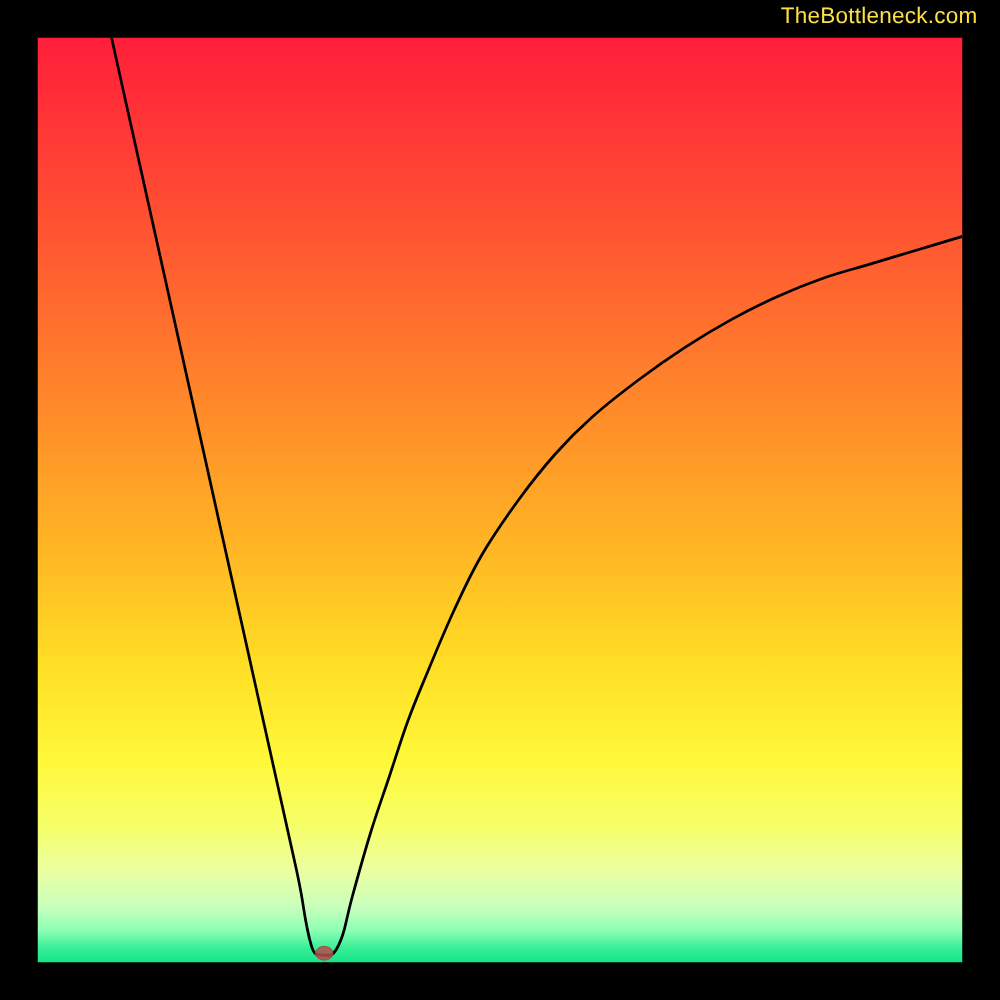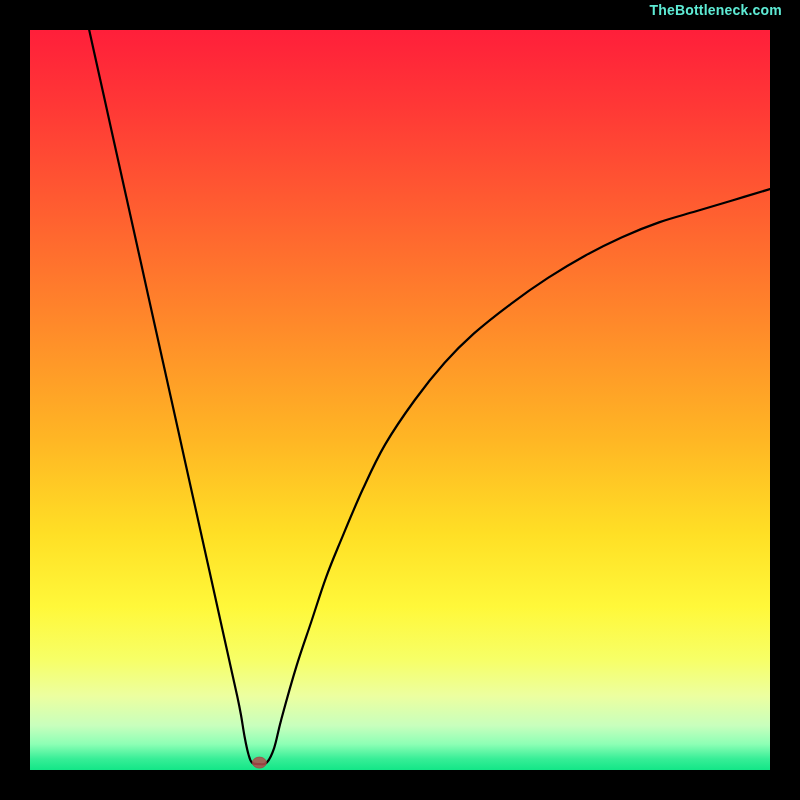--- a/index.html
+++ b/index.html
@@ -14,23 +14,23 @@
   .frame {
     position: relative;
     width: 800px;
     height: 800px;
     background: #000;
   }
   .watermark {
     position: absolute;
     top: 2px;
     right: 18px;
-    color: #5eead4;
-    font-size: 14px;
-    font-weight: 700;
+    color: #fde047;
+    font-size: 18px;
+    font-weight: 400;
     letter-spacing: 0.2px;
     z-index: 5;
   }
   .plot-wrap {
     position: absolute;
     left: 30px;
     top: 30px;
     width: 740px;
     height: 740px;
   }

